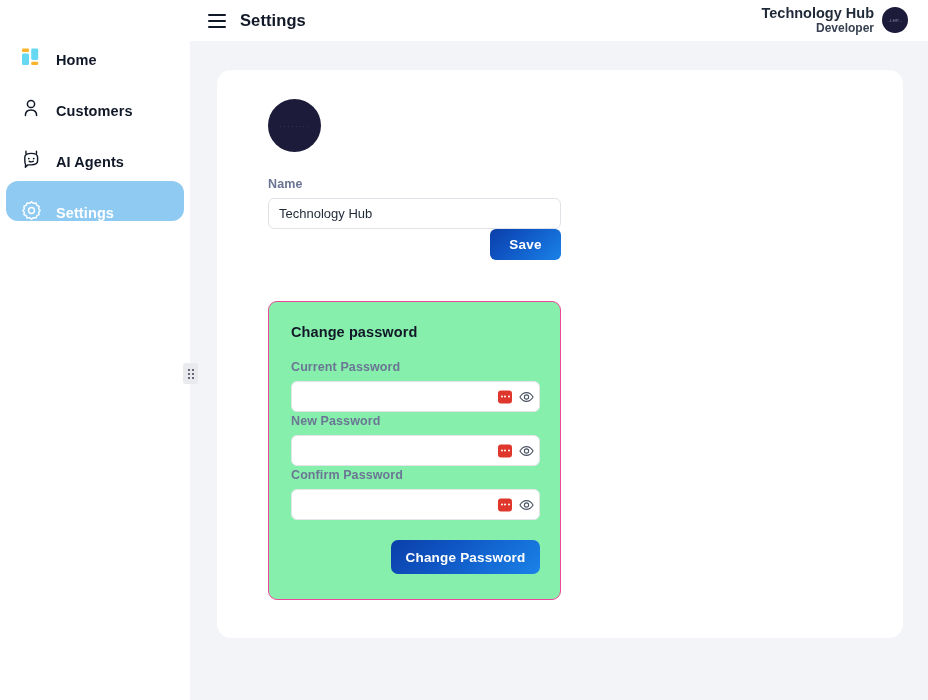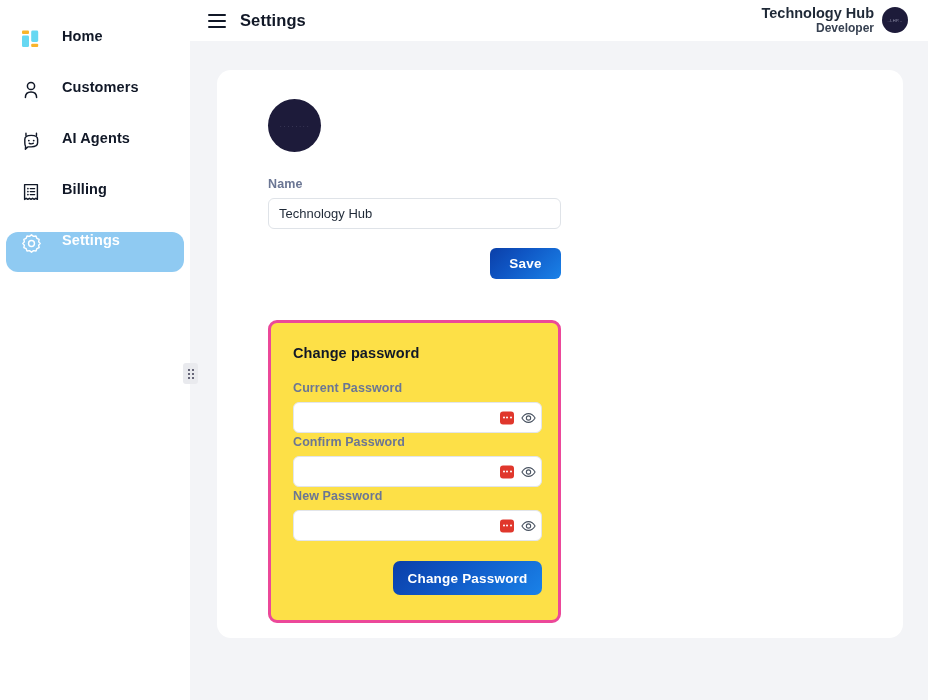--- a/index.html
+++ b/index.html
@@ -29,22 +29,22 @@
     position: relative;
     width: 190px;
     height: 700px;
     background: #ffffff;
     flex: 0 0 190px;
     padding-top: 28px;
   }
 
   .nav-item {
     display: flex;
-    align-items: flex-start;
-    gap: 20px;
+    align-items: flex-end;
+    gap: 14px;
     height: 40px;
     margin: 0 6px 11px 6px;
     padding: 0 14px;
     border-radius: 12px;
     cursor: pointer;
   }
 
   .nav-item .nav-icon {
     width: 22px;
     height: 22px;
@@ -248,35 +248,34 @@
     font-family: "Liberation Sans", sans-serif;
     font-weight: 700;
     cursor: pointer;
     letter-spacing: 0.2px;
   }
 
   .save-row {
     width: 293px;
     display: flex;
     justify-content: flex-end;
-    margin-top: 19px;
   }
   .btn-save {
     width: 71px;
     height: 31px;
     font-size: 13.5px;
   }
 
   
   .pw-card {
     margin-top: 41px;
     width: 293px;
-    border: 3px solid #ec4899;
+    border: 1px solid #ec4899;
     border-radius: 9px;
-    background: #fde047;
+    background: #86efac;
     padding: 22px 22px 25px 22px;
   }
 
   .pw-title {
     font-size: 14.5px;
     font-weight: 700;
     color: #111827;
     margin-bottom: 20px;
     letter-spacing: 0.1px;
   }
@@ -398,32 +397,20 @@
           <path d="M5.2 2.4 L5.2 4.6 M16.2 2.4 L16.2 4.6"></path>
           <path d="M4 8.6 C4 6.1 6.2 4.6 10.7 4.6 C15.2 4.6 17.4 6.1 17.4 8.6 L17.4 12.4 C17.4 15.1 15 16.6 10.7 16.6 L7.4 16.6 L4.6 19.2 L4.8 16.2 C4.2 15.3 4 14 4 12.4 Z"></path>
           <circle cx="8.2" cy="10" r="0.95" fill="#111827" stroke="none"></circle>
           <circle cx="13.3" cy="10" r="0.95" fill="#111827" stroke="none"></circle>
           <path d="M8.6 12.8 C9.5 13.7 11.9 13.7 12.9 12.8"></path>
         </svg>
       </span>
       <span class="nav-label">AI Agents</span>
     </div>
 
-    <div class="nav-item">
-      <span class="nav-icon">
-        <svg width="20" height="20" viewBox="0 0 20 20" fill="none" stroke="#111827" stroke-width="1.4" stroke-linecap="round" stroke-linejoin="round">
-          <path d="M3.6 2.6 H16.4 V17.4 L14.8 16.3 L13.2 17.4 L11.6 16.3 L10 17.4 L8.4 16.3 L6.8 17.4 L5.2 16.3 L3.6 17.4 Z"></path>
-          <circle cx="6.9" cy="6.6" r="0.85" fill="#111827" stroke="none"></circle>
-          <circle cx="6.9" cy="9.6" r="0.85" fill="#111827" stroke="none"></circle>
-          <circle cx="6.9" cy="12.6" r="0.85" fill="#111827" stroke="none"></circle>
-          <path d="M9.3 6.6 H13.6 M9.3 9.6 H13.6 M9.3 12.6 H13.6"></path>
-        </svg>
-      </span>
-      <span class="nav-label">Billing</span>
-    </div>
 
     <div class="nav-item active">
       <span class="nav-icon">
         <svg width="21" height="21" viewBox="0 0 22 22" fill="none" stroke="#ffffff" stroke-width="1.5" stroke-linejoin="round">
           <path d="M11 1.9 L13.1 3.5 L15.7 3.1 L16.6 5.6 L19 6.7 L18.5 9.3 L20.1 11 L18.5 12.7 L19 15.3 L16.6 16.4 L15.7 18.9 L13.1 18.5 L11 20.1 L8.9 18.5 L6.3 18.9 L5.4 16.4 L3 15.3 L3.5 12.7 L1.9 11 L3.5 9.3 L3 6.7 L5.4 5.6 L6.3 3.1 L8.9 3.5 Z"></path>
           <circle cx="11" cy="11" r="3.1"></circle>
         </svg>
       </span>
       <span class="nav-label">Settings</span>
     </div>
@@ -496,61 +483,61 @@
                     <svg width="15" height="15" viewBox="0 0 16 16" fill="none" stroke="#4b5563" stroke-width="1.15">
                       <path d="M1 8 C2.8 4.8 5.2 3.3 8 3.3 C10.8 3.3 13.2 4.8 15 8 C13.2 11.2 10.8 12.7 8 12.7 C5.2 12.7 2.8 11.2 1 8 Z"></path>
                       <circle cx="8" cy="8" r="2.3"></circle>
                     </svg>
                   </span>
                 </div>
               </div>
             </div>
 
             <div class="pw-field">
+              <label class="field-label">New Password</label>
+              <div class="pw-input-wrap">
+                <input class="pw-input" type="password" value="" style="">
+                <div class="pw-adorn">
+                  <span class="pm-badge">
+                    <i></i>
+                      <i></i>
+                      <i></i>
+                      <span class="caret"></span>
+                  </span>
+                  <span class="eye-btn">
+                    <svg width="15" height="15" viewBox="0 0 16 16" fill="none" stroke="#4b5563" stroke-width="1.15">
+                      <path d="M1 8 C2.8 4.8 5.2 3.3 8 3.3 C10.8 3.3 13.2 4.8 15 8 C13.2 11.2 10.8 12.7 8 12.7 C5.2 12.7 2.8 11.2 1 8 Z"></path>
+                      <circle cx="8" cy="8" r="2.3"></circle>
+                    </svg>
+                  </span>
+                </div>
+              </div>
+            </div>
+
+            <div class="pw-field">
               <label class="field-label">Confirm Password</label>
               <div class="pw-input-wrap">
                 <input class="pw-input" type="password" value="" style="">
                 <div class="pw-adorn">
                   <span class="pm-badge">
                     <i></i>
                       <i></i>
                       <i></i>
                       <span class="caret"></span>
                   </span>
                   <span class="eye-btn">
                     <svg width="15" height="15" viewBox="0 0 16 16" fill="none" stroke="#4b5563" stroke-width="1.15">
                       <path d="M1 8 C2.8 4.8 5.2 3.3 8 3.3 C10.8 3.3 13.2 4.8 15 8 C13.2 11.2 10.8 12.7 8 12.7 C5.2 12.7 2.8 11.2 1 8 Z"></path>
                       <circle cx="8" cy="8" r="2.3"></circle>
                     </svg>
                   </span>
                 </div>
               </div>
             </div>
 
-            <div class="pw-field">
-              <label class="field-label">New Password</label>
-              <div class="pw-input-wrap">
-                <input class="pw-input" type="password" value="" style="">
-                <div class="pw-adorn">
-                  <span class="pm-badge">
-                    <i></i>
-                      <i></i>
-                      <i></i>
-                      <span class="caret"></span>
-                  </span>
-                  <span class="eye-btn">
-                    <svg width="15" height="15" viewBox="0 0 16 16" fill="none" stroke="#4b5563" stroke-width="1.15">
-                      <path d="M1 8 C2.8 4.8 5.2 3.3 8 3.3 C10.8 3.3 13.2 4.8 15 8 C13.2 11.2 10.8 12.7 8 12.7 C5.2 12.7 2.8 11.2 1 8 Z"></path>
-                      <circle cx="8" cy="8" r="2.3"></circle>
-                    </svg>
-                  </span>
-                </div>
-              </div>
-            </div>
-
             <div class="pw-btn-row">
               <button class="btn-blue btn-change">Change Password</button>
             </div>
           </div>
 
         </div>
       </section>
     </div>
   </div>
 </div>

